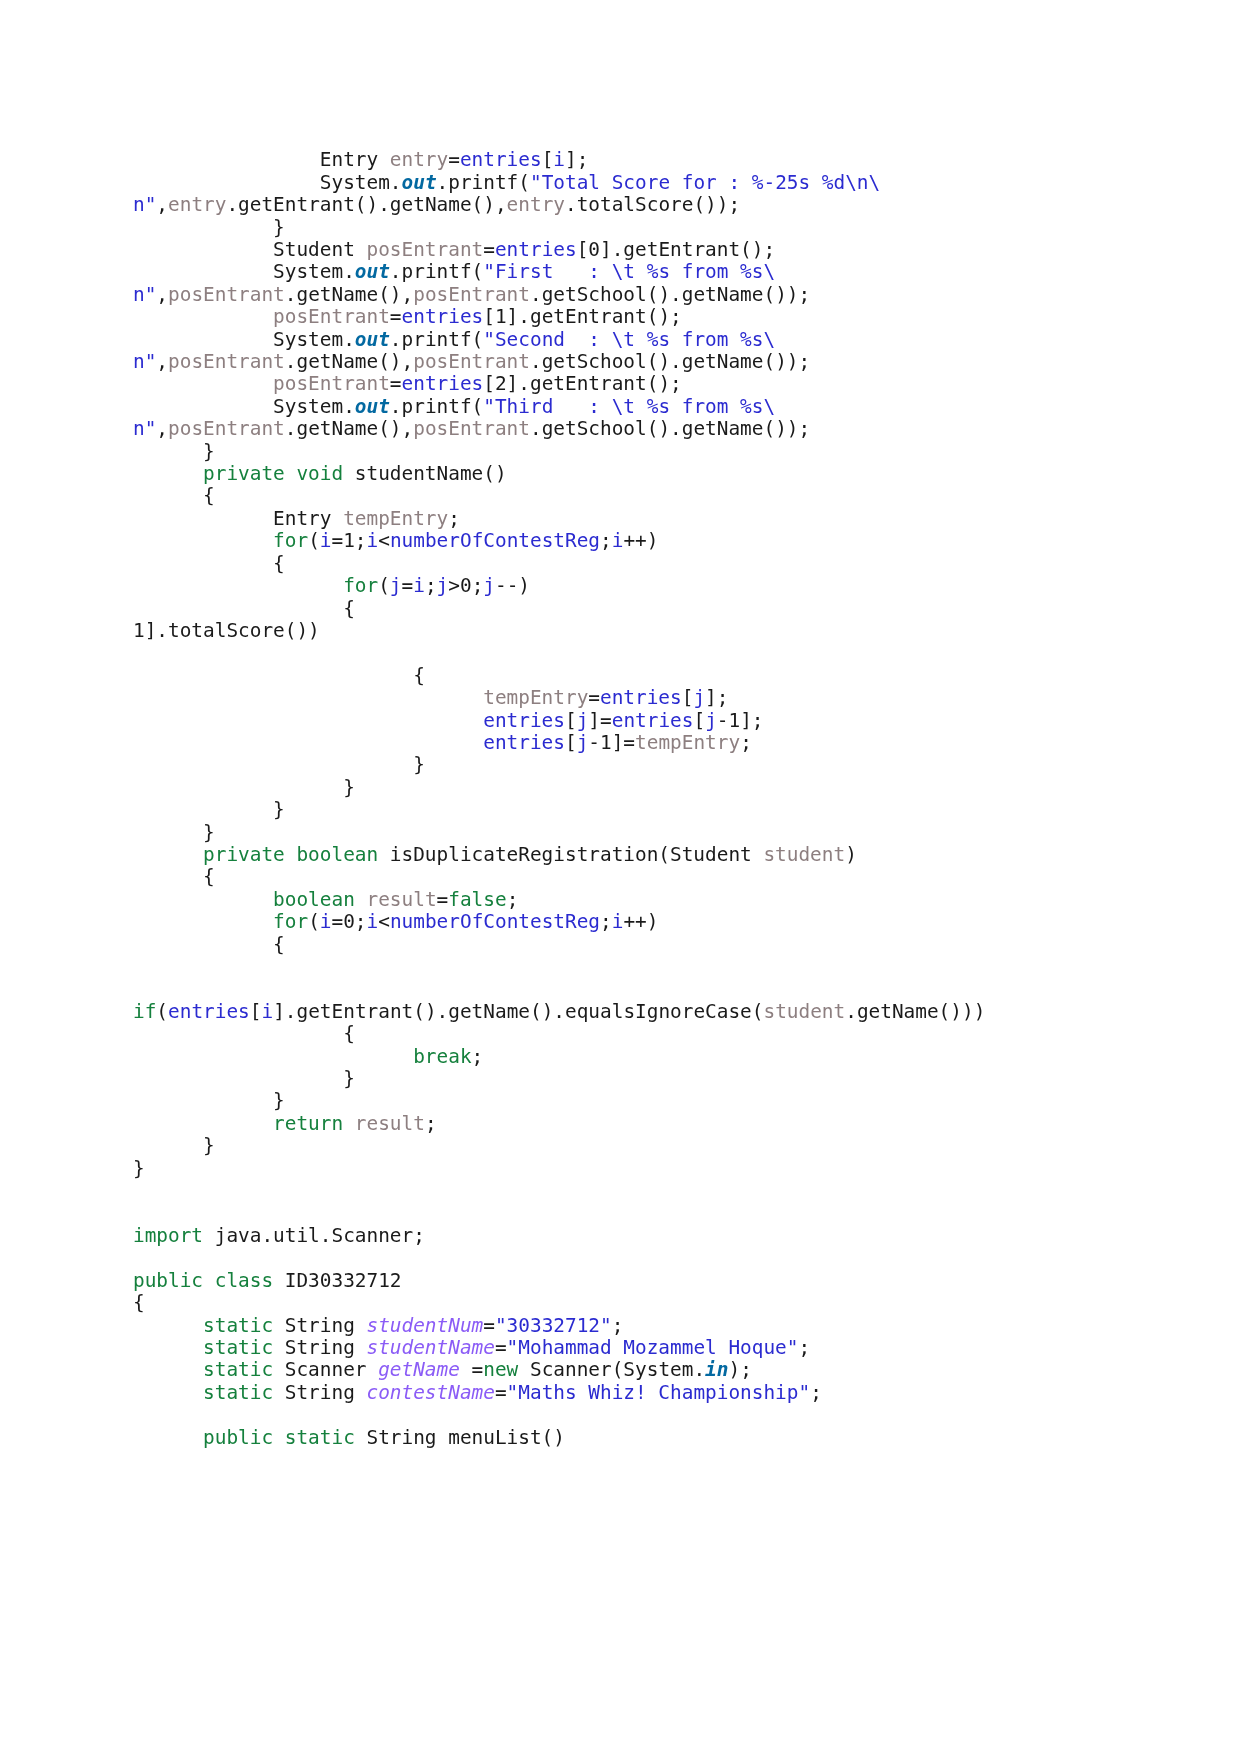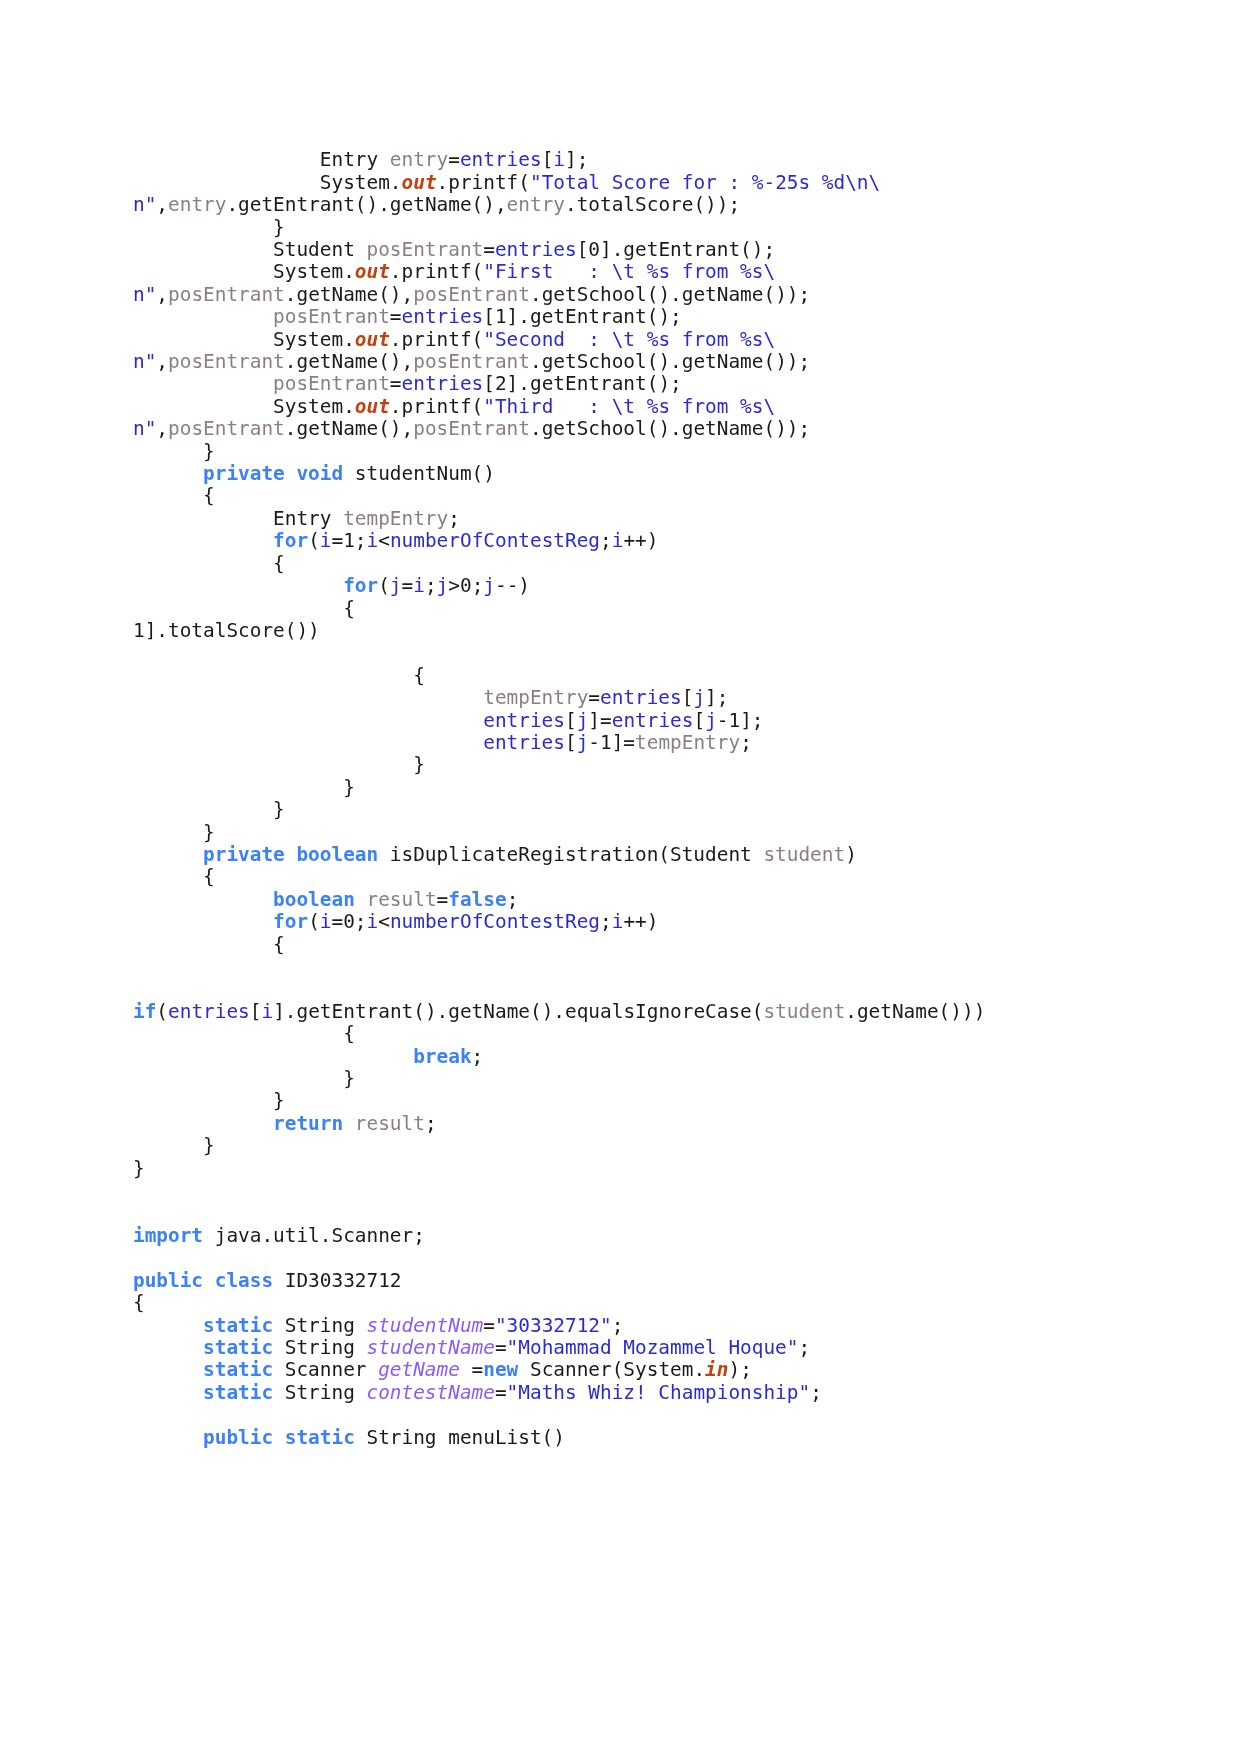--- a/index.html
+++ b/index.html
@@ -33,47 +33,47 @@
     -webkit-font-smoothing: antialiased;
   }
   .ln {
     display: block;
     min-height: 22.4px;
   }
   .ln.blank {
     min-height: 22.4px;
   }
   
-  .kw   { color: #3b82f6; font-weight: bold; }
+  .kw   { color: #15803d; font-weight: normal; }
   .str  { color: #2b2bd0; }
   .fld  { color: #2b2bd0; }
   .lcl  { color: #8d7f80; }
   .def  { color: #1a1a1a; }
-  .sout { color: #c2410c; font-weight: bold; font-style: italic; }
+  .sout { color: #0369a1; font-weight: bold; font-style: italic; }
   .itl  { color: #8b5cf6; font-style: italic; }
 </style>
 </head>
 <body>
 
 <div id="page" style="background: rgb(255, 255, 255);">
   <pre id="code-listing"><span class="ln"><span class="def">                Entry </span><span class="lcl">entry</span><span class="def">=</span><span class="fld">entries</span><span class="def">[</span><span class="fld">i</span><span class="def">];</span>
 </span><span class="ln"><span class="def">                System.</span><span class="sout">out</span><span class="def">.printf(</span><span class="str">"Total Score for : %-25s %d\n\</span>
 </span><span class="ln"><span class="str">n"</span><span class="def">,</span><span class="lcl">entry</span><span class="def">.getEntrant().getName(),</span><span class="lcl">entry</span><span class="def">.totalScore());</span>
 </span><span class="ln"><span class="def">            }</span>
 </span><span class="ln"><span class="def">            Student </span><span class="lcl">posEntrant</span><span class="def">=</span><span class="fld">entries</span><span class="def">[0].getEntrant();</span>
 </span><span class="ln"><span class="def">            System.</span><span class="sout">out</span><span class="def">.printf(</span><span class="str">"First   : \t %s from %s\</span>
 </span><span class="ln"><span class="str">n"</span><span class="def">,</span><span class="lcl">posEntrant</span><span class="def">.getName(),</span><span class="lcl">posEntrant</span><span class="def">.getSchool().getName());</span>
 </span><span class="ln"><span class="def">            </span><span class="lcl">posEntrant</span><span class="def">=</span><span class="fld">entries</span><span class="def">[1].getEntrant();</span>
 </span><span class="ln"><span class="def">            System.</span><span class="sout">out</span><span class="def">.printf(</span><span class="str">"Second  : \t %s from %s\</span>
 </span><span class="ln"><span class="str">n"</span><span class="def">,</span><span class="lcl">posEntrant</span><span class="def">.getName(),</span><span class="lcl">posEntrant</span><span class="def">.getSchool().getName());</span>
 </span><span class="ln"><span class="def">            </span><span class="lcl">posEntrant</span><span class="def">=</span><span class="fld">entries</span><span class="def">[2].getEntrant();</span>
 </span><span class="ln"><span class="def">            System.</span><span class="sout">out</span><span class="def">.printf(</span><span class="str">"Third   : \t %s from %s\</span>
 </span><span class="ln"><span class="str">n"</span><span class="def">,</span><span class="lcl">posEntrant</span><span class="def">.getName(),</span><span class="lcl">posEntrant</span><span class="def">.getSchool().getName());</span>
 </span><span class="ln"><span class="def">      }</span>
-</span><span class="ln"><span class="def">      </span><span class="kw">private void</span><span class="def"> studentNum()</span>
+</span><span class="ln"><span class="def">      </span><span class="kw">private void</span><span class="def"> studentName()</span>
 </span><span class="ln"><span class="def">      {</span>
 </span><span class="ln"><span class="def">            Entry </span><span class="lcl">tempEntry</span><span class="def">;</span>
 </span><span class="ln"><span class="def">            </span><span class="kw">for</span><span class="def">(</span><span class="fld">i</span><span class="def">=1;</span><span class="fld">i</span><span class="def">&lt;</span><span class="fld">numberOfContestReg</span><span class="def">;</span><span class="fld">i</span><span class="def">++)</span>
 </span><span class="ln"><span class="def">            {</span>
 </span><span class="ln"><span class="def">                  </span><span class="kw">for</span><span class="def">(</span><span class="fld">j</span><span class="def">=</span><span class="fld">i</span><span class="def">;</span><span class="fld">j</span><span class="def">&gt;0;</span><span class="fld">j</span><span class="def">--)</span>
 </span><span class="ln"><span class="def">                  {</span>
 </span><span class="ln"><span class="def">1].totalScore())</span>
 </span><span class="ln blank">&nbsp;
 </span><span class="ln"><span class="def">                        {</span>
 </span><span class="ln"><span class="def">                              </span><span class="lcl">tempEntry</span><span class="def">=</span><span class="fld">entries</span><span class="def">[</span><span class="fld">j</span><span class="def">];</span>

